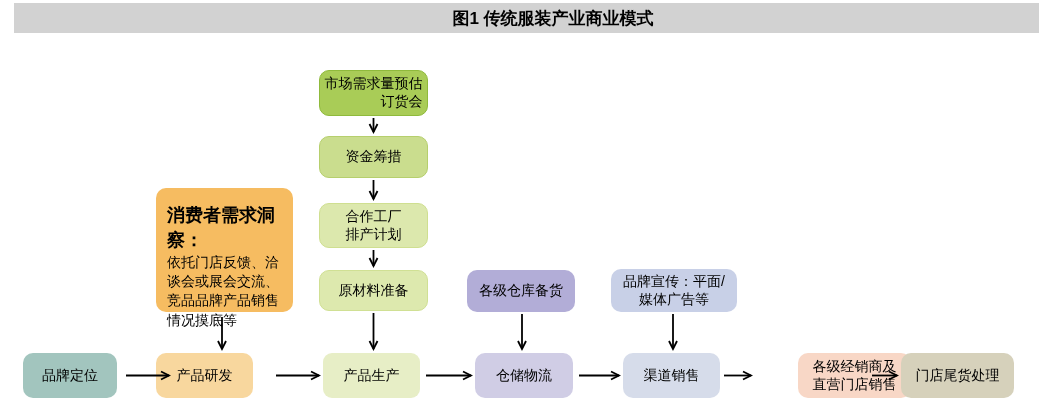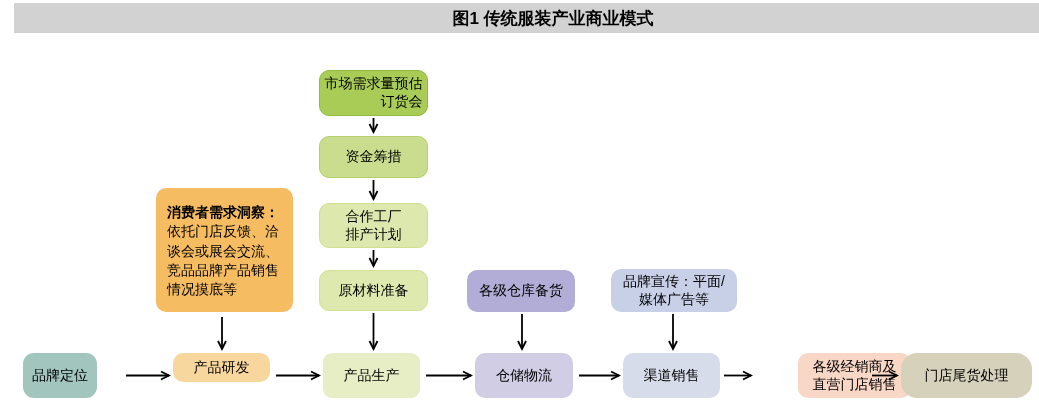--- a/index.html
+++ b/index.html
@@ -31,41 +31,41 @@
   .chain-node { border: 1px solid transparent; }
   .insight-box {
     position: absolute;
     box-sizing: border-box;
     left: 156px; top: 188px;
     width: 137px; height: 124px;
     border-radius: 10px;
     padding: 15px 11px 0 11px;
     text-align: left;
   }
-  .insight-heading { font-size: 14px; font-weight: bold; line-height: 1.38; }
+  .insight-heading { font-size: 18px; font-weight: bold; line-height: 1.38; }
   .insight-body { font-size: 14px; line-height: 1.38; }
 
   
   .n-forecast  { left: 319px; top: 70px;  width: 109px; height: 46px; }
   .n-funding   { left: 319px; top: 136px; width: 109px; height: 42px; }
   .n-factory   { left: 319px; top: 203px; width: 109px; height: 45px; }
   .n-materials { left: 319px; top: 270px; width: 109px; height: 41px; }
 
   
   .n-warehouse-stock { left: 467px; top: 270px; width: 108px; height: 42px; }
   .n-promotion       { left: 611px; top: 269px; width: 126px; height: 43px; }
 
   
-  .n-positioning { left: 23px;  top: 353px; width: 74px;  height: 45px; border-radius: 11px; }
-  .n-rnd         { left: 173px; top: 353px; width: 97px;  height: 29px; }
+  .n-positioning { left: 23px;  top: 353px; width: 94px;  height: 45px; }
+  .n-rnd         { left: 156px; top: 353px; width: 97px;  height: 45px; }
   .n-production  { left: 323px; top: 353px; width: 97px;  height: 45px; border-radius: 9px; }
   .n-logistics   { left: 475px; top: 353px; width: 98px;  height: 45px; }
   .n-channel     { left: 623px; top: 353px; width: 97px;  height: 45px; }
   .n-dealers     { left: 755px; top: 353px; width: 113px; height: 45px; }
-  .n-clearance   { left: 901px; top: 353px; width: 131px; height: 45px; border-radius: 16px; }
+  .n-clearance   { left: 901px; top: 353px; width: 113px; height: 45px; }
 
   .arrows-layer {
     position: absolute;
     left: 0; top: 0;
     width: 1039px; height: 419px;
     pointer-events: none;
   }
   .arrows-layer line { stroke: #000; stroke-width: 1.8; }
 </style>
 </head>

